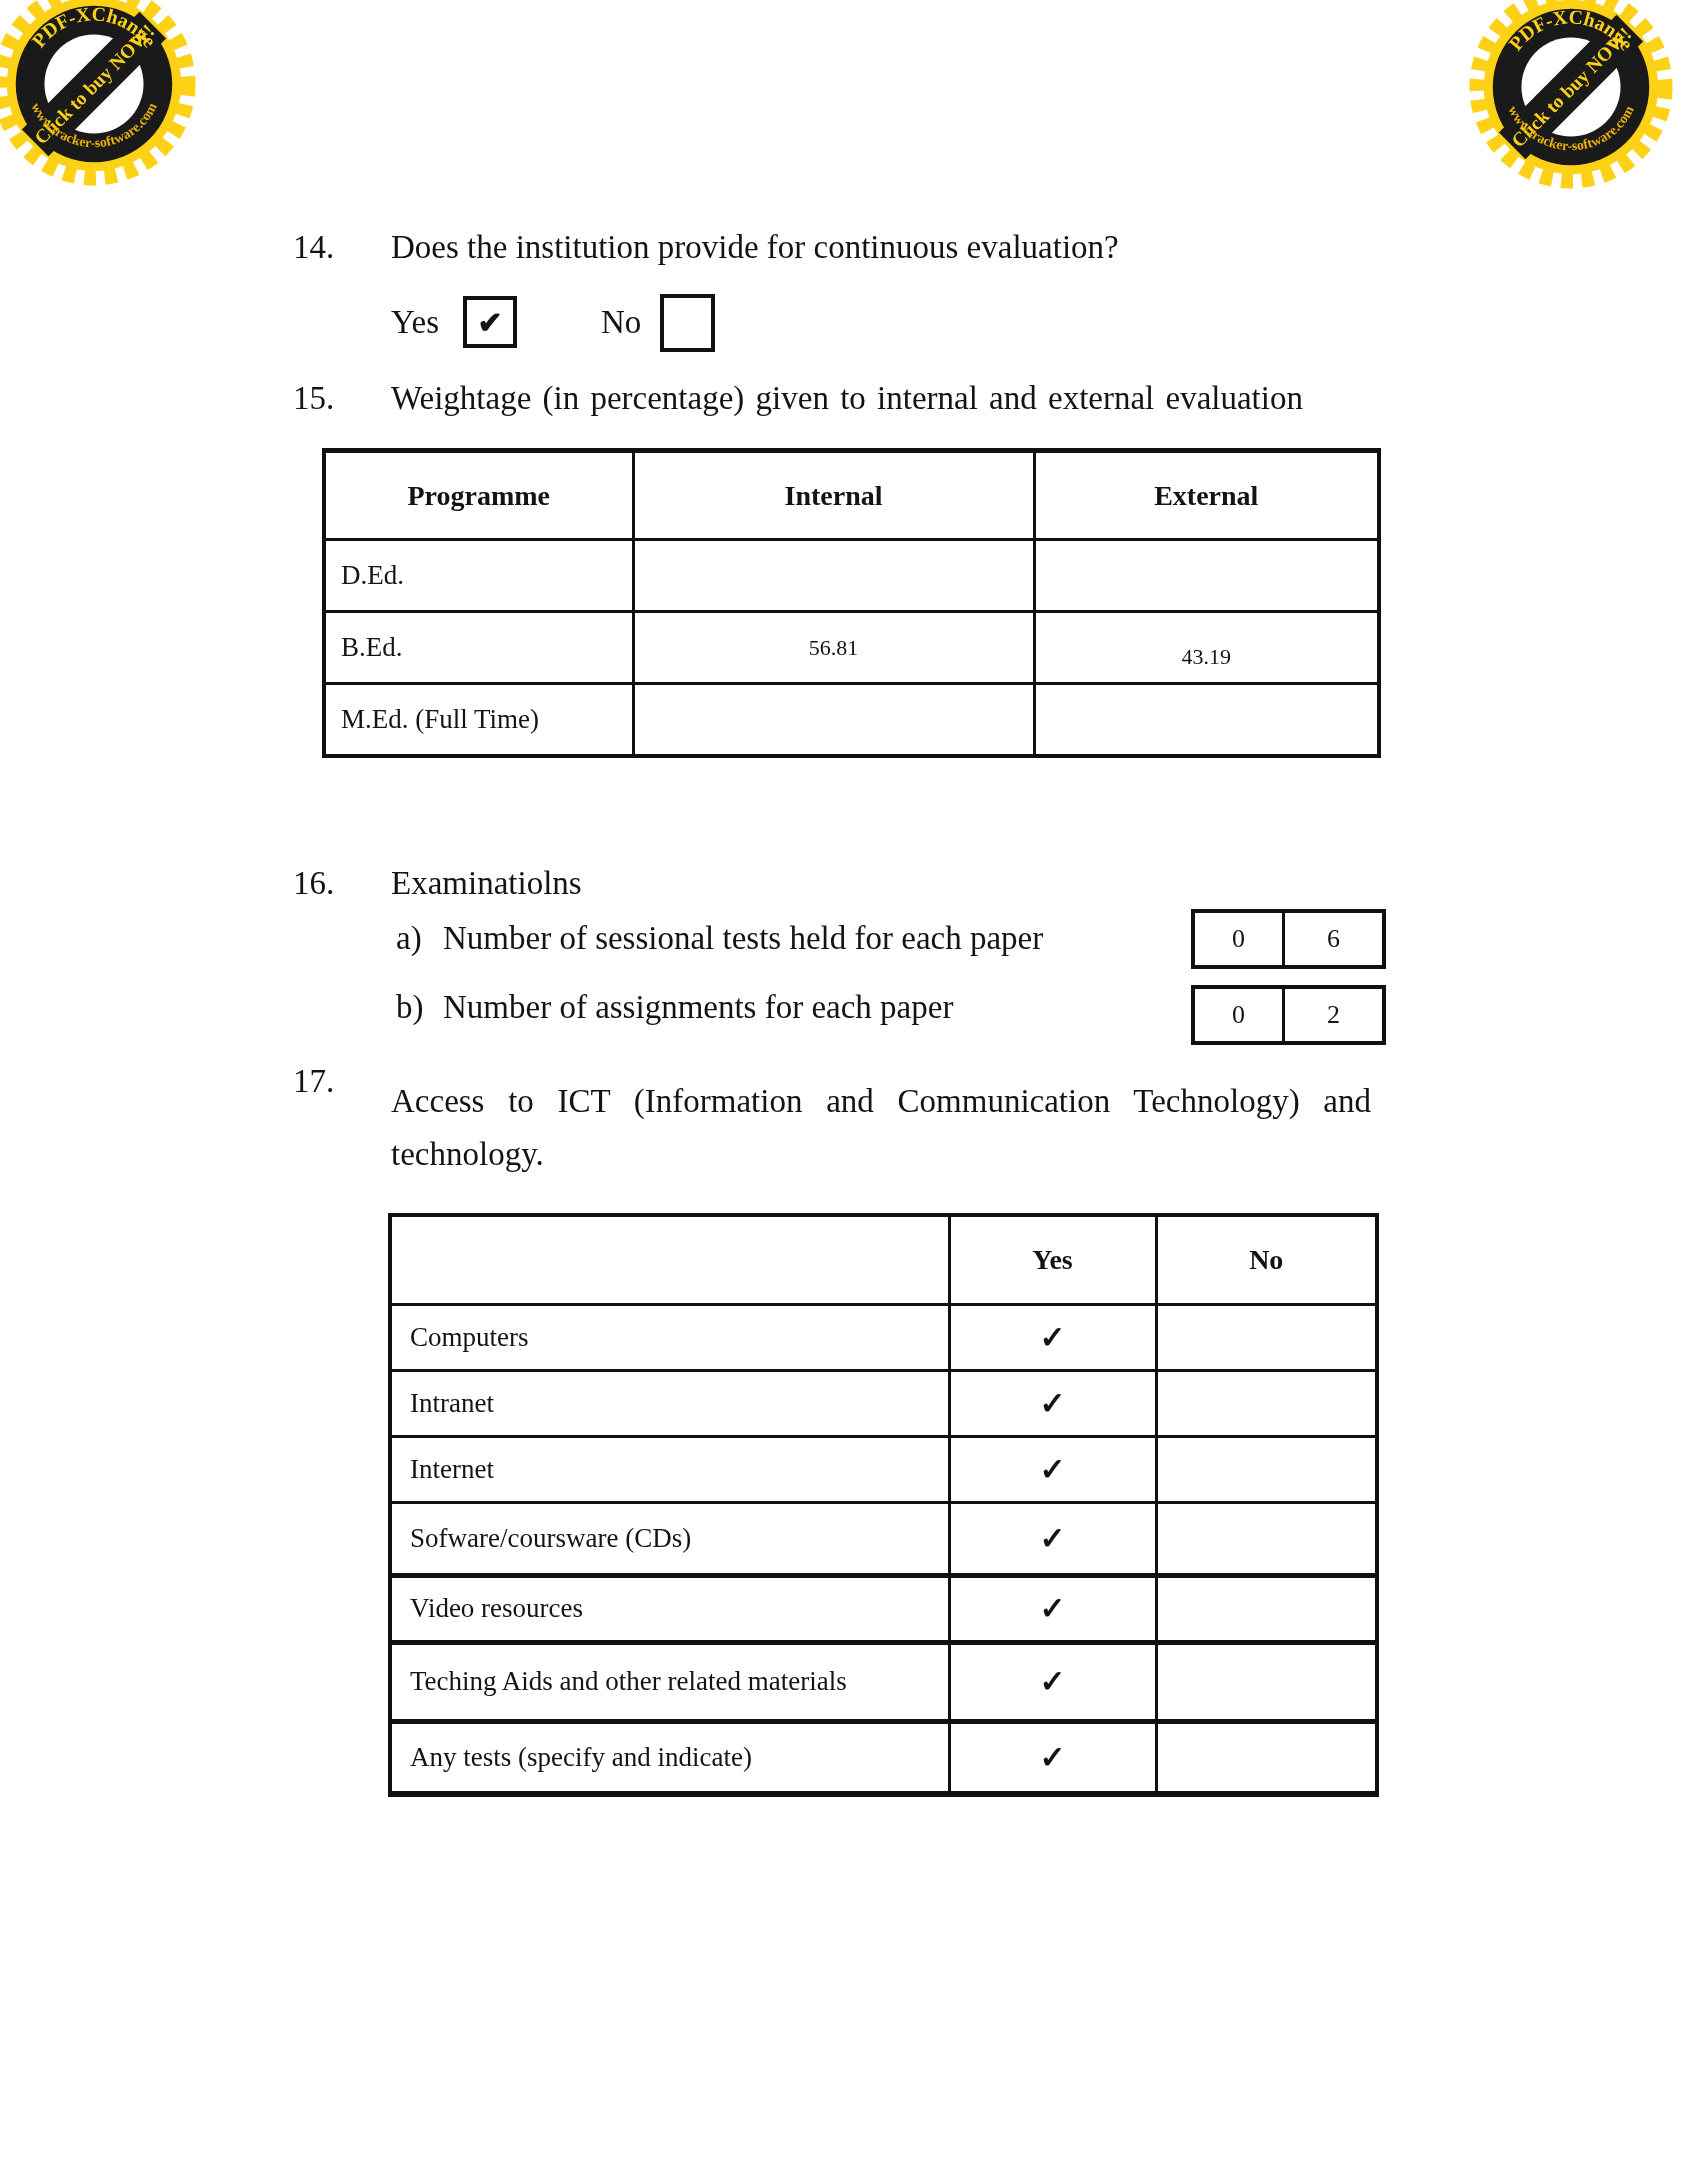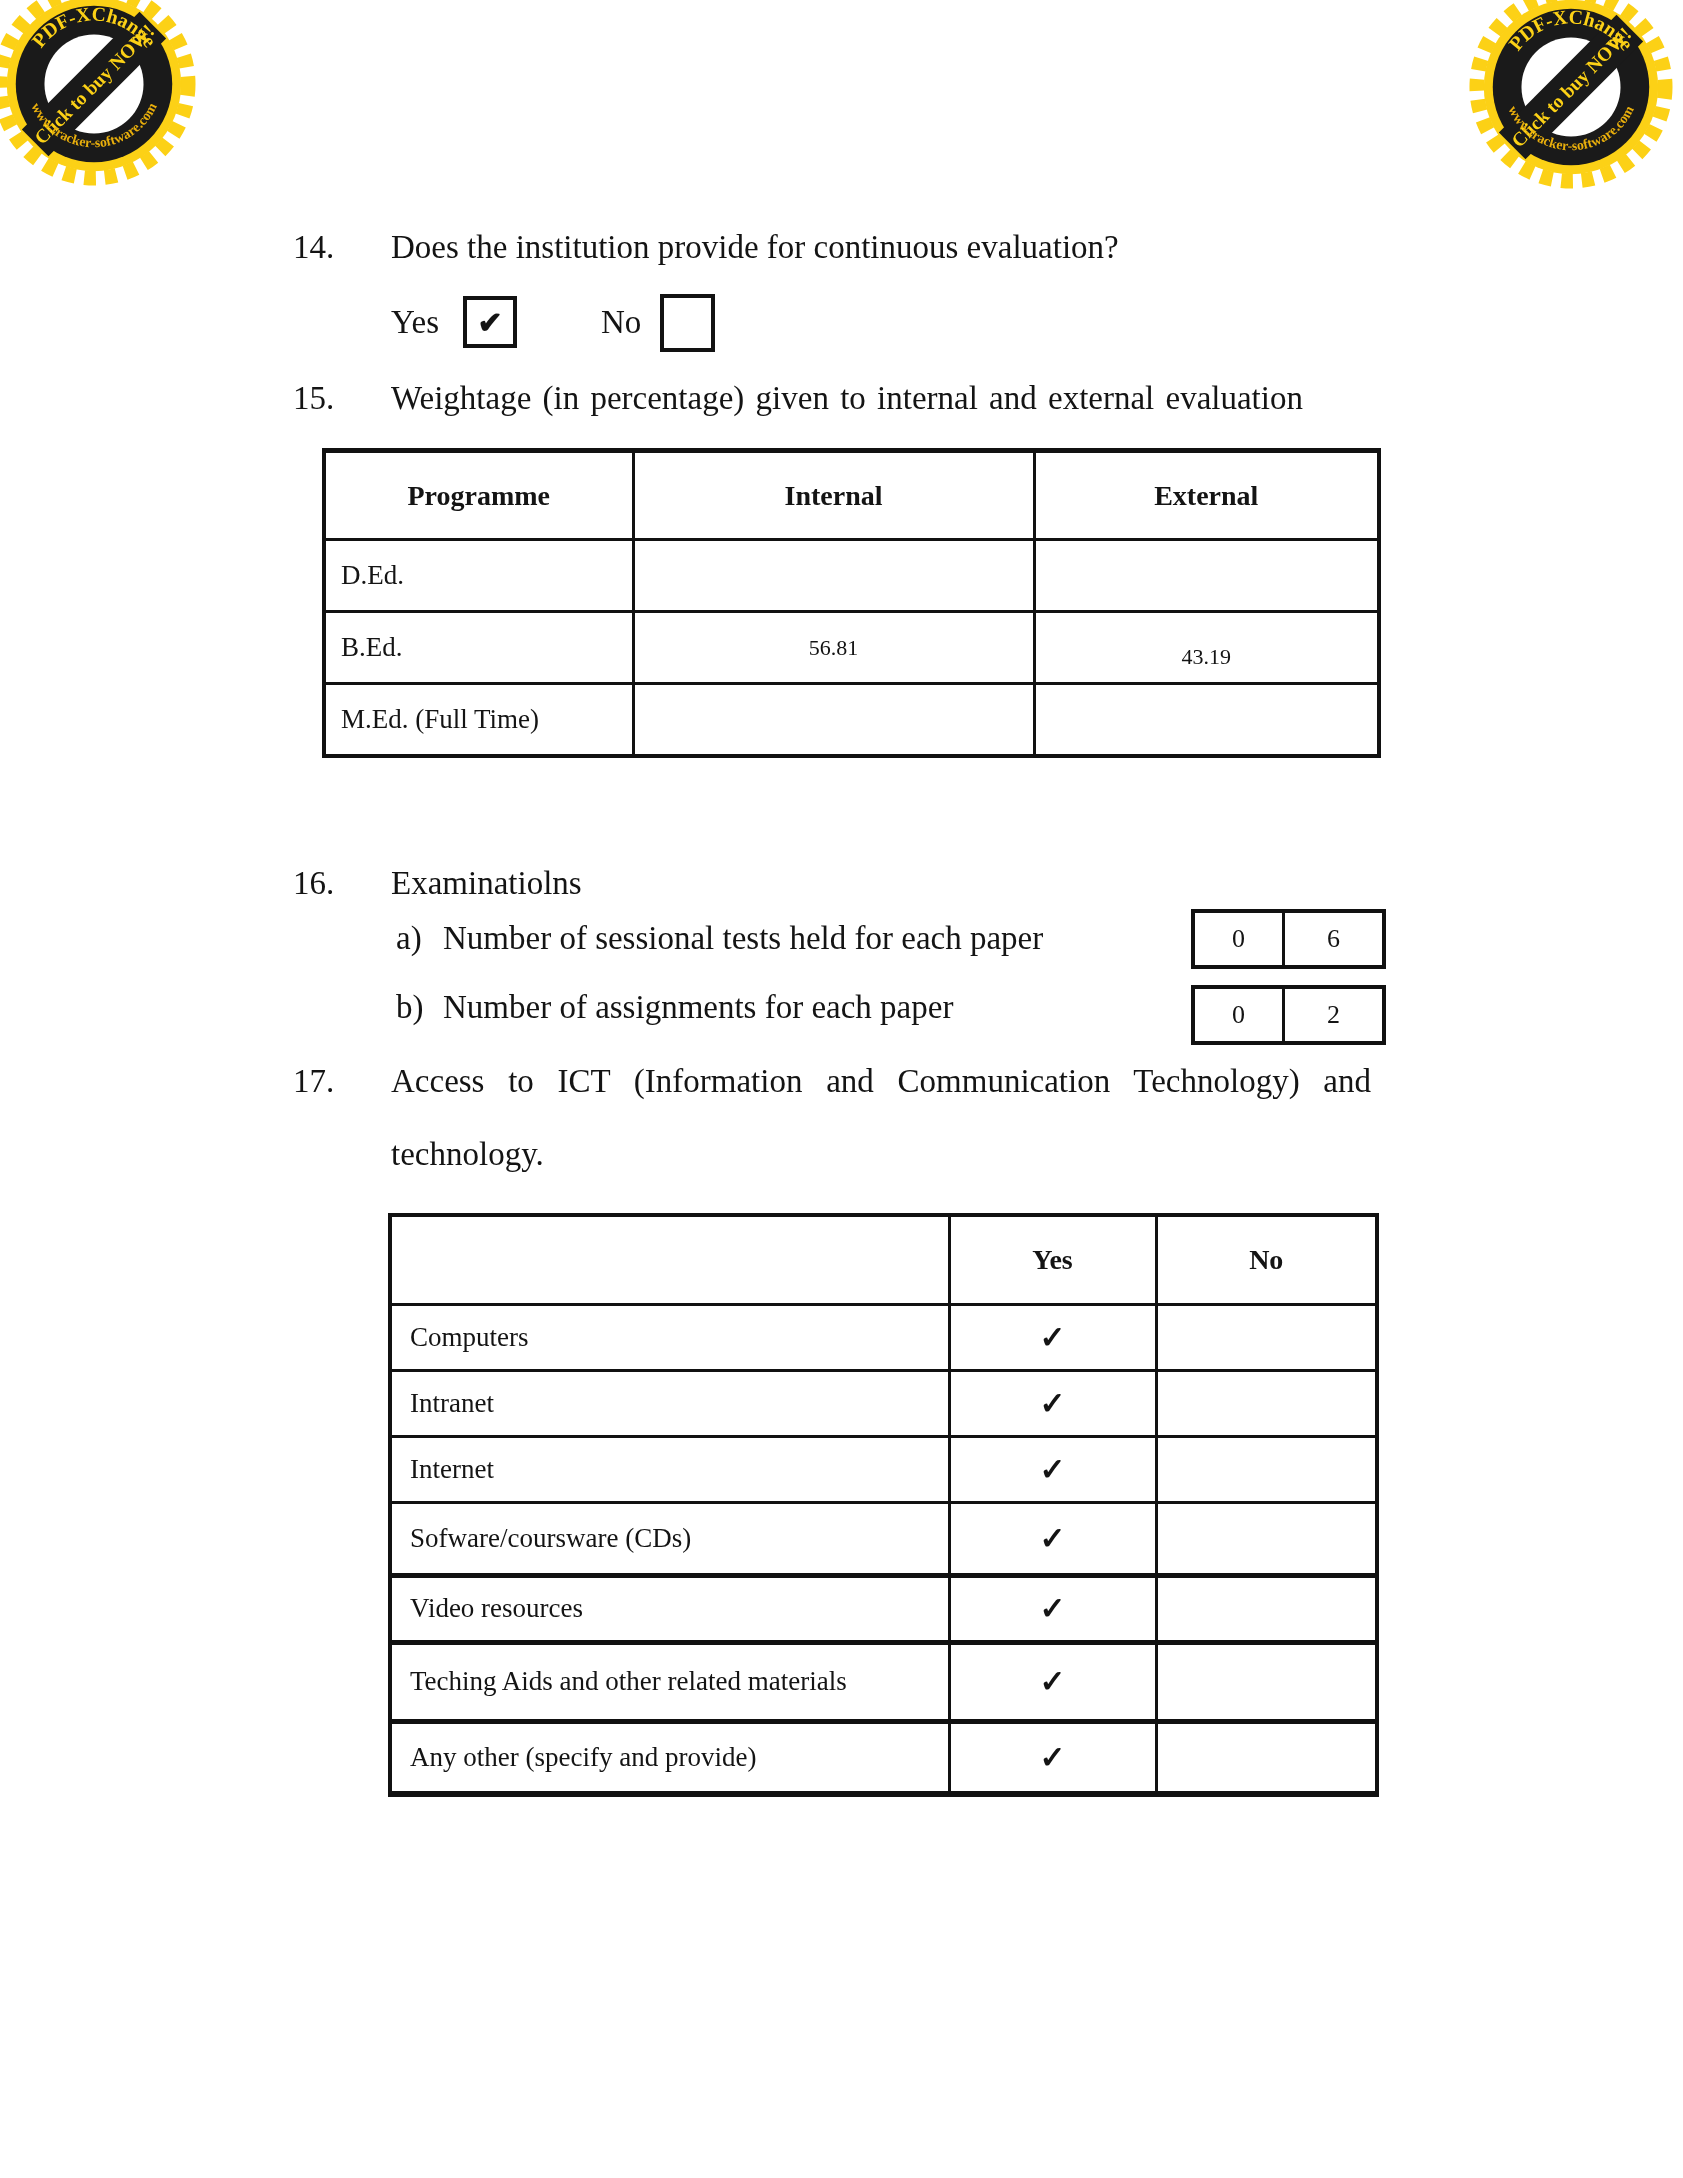--- a/index.html
+++ b/index.html
@@ -3,21 +3,21 @@
 <meta charset="utf-8">
 <style>
   html,body{margin:0;padding:0;background:#9a9a9a;}
   .page{
     position:relative;width:1683px;height:2178px;background:#ffffff;
     overflow:hidden;font-family:"Liberation Serif","DejaVu Serif",serif;color:#141414;
   }
   .line{position:absolute;font-size:33px;line-height:34px;white-space:nowrap;display:flex;}
   .qnum{display:inline-block;width:98px;flex:0 0 98px;}
   .subnum{display:inline-block;width:47px;flex:0 0 47px;}
-  .jtext{white-space:normal;text-align:justify;text-align-last:justify;flex:1;}
+  .jtext{white-space:normal;text-align:justify;text-align-last:justify;flex:1;margin-top:20px;}
   .wspread{word-spacing:3px;}
 
   
   .cb{position:absolute;border:4px solid #121212;display:flex;align-items:center;justify-content:center;
       font-size:30px;font-weight:bold;background:#fff;}
   .cb-yes{left:463px;top:296px;width:46px;height:44px;}
   .cb-no{left:660px;top:294px;width:47px;height:50px;}
 
   
   .vbox{position:absolute;display:flex;border:4px solid #111;background:#fff;}
@@ -204,21 +204,21 @@
       <td class="lbl">Video resources</td>
       <td class="chk">✓</td>
       <td class="chk"></td>
     </tr>
     <tr class="thick" style="height:79px">
       <td class="lbl wrapcell">Teching Aids and other related materials</td>
       <td class="chk">✓</td>
       <td class="chk"></td>
     </tr>
     <tr class="thick" style="height:73px">
-      <td class="lbl">Any other (specify and provide)</td>
+      <td class="lbl">Any tests (specify and indicate)</td>
       <td class="chk">✓</td>
       <td class="chk"></td>
     </tr>
   </tbody>
     </table>
 
 </div>
 
 
 </body></html>

